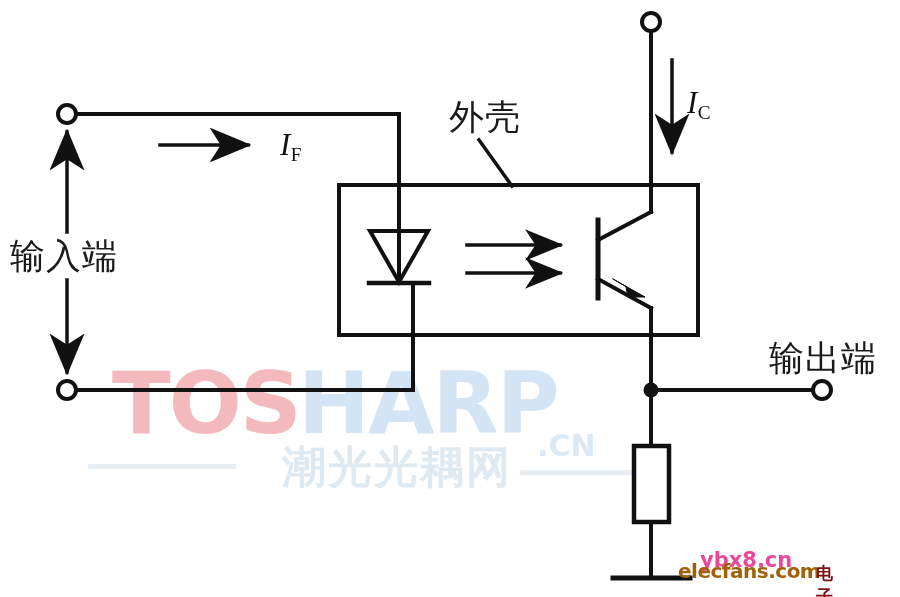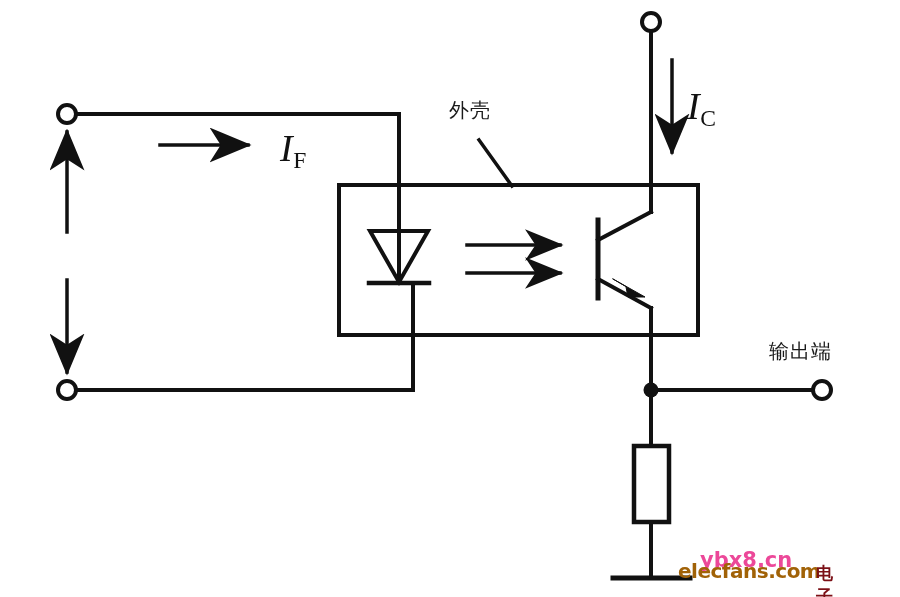--- a/index.html
+++ b/index.html
@@ -26,28 +26,28 @@
   }
   .label {
     position: absolute;
     white-space: nowrap;
     color: #111111;
     line-height: 1;
     user-select: none;
   }
   .cjk-label {
     font-family: Liberation Serif, serif;
-    font-size: 20px;
+    font-size: 35px;
     letter-spacing: 1px;
     color: #1a1a1a;
   }
   .cur-label {
     font-family: "Liberation Serif", "DejaVu Serif", serif;
     font-style: italic;
-    font-size: 38px;
+    font-size: 31px;
     color: #111111;
   }
   .cur-label sub {
     font-style: normal;
     font-size: 0.62em;
     vertical-align: baseline;
     position: relative;
     top: 0.30em;
     left: 0.02em;
   }
@@ -132,20 +132,28 @@
     font-size: 17px;
     color: #7b1016;
     letter-spacing: 2px;
   }
 </style>
 </head>
 <body>
 
 <div id="diagram-root">
 
+  <div id="watermark-tosharp">
+    <div class="wm-word wm-red">TOS</div>
+    <div class="wm-word wm-blue" style="left:186px;">HARP</div>
+    <div class="wm-cn">.CN</div>
+    <div class="wm-cjk">潮光光耦网</div>
+    <div class="wm-rule" style="left:-24px; top:104px; width:148px;"></div>
+    <div class="wm-rule" style="left:408px; top:110px; width:130px;"></div>
+  </div>
 
   <svg id="circuit-svg" viewBox="0 0 900 597">
     <defs>
       <marker id="arrowSolid" viewBox="0 0 12 10" refX="11" refY="5" markerWidth="12" markerHeight="10" orient="auto-start-reverse">
         <path d="M0,0 L12,5 L0,10 L3.2,5 Z" fill="#111111"></path>
       </marker>
       <marker id="arrowSolidSm" viewBox="0 0 11 9" refX="10" refY="4.5" markerWidth="11" markerHeight="9" orient="auto-start-reverse">
         <path d="M0,0 L11,4.5 L0,9 L3,4.5 Z" fill="#111111"></path>
       </marker>
     </defs>
@@ -224,20 +232,21 @@
 
       <rect x="634" y="446" width="35" height="76" fill="#ffffff" stroke="#111111" stroke-width="4.5"></rect>
 
       <line x1="651" y1="522" x2="651" y2="578" stroke-width="4"></line>
 
       <line x1="613" y1="578" x2="690" y2="578" stroke-width="5"></line>
 
     </g>
   </svg>
 
+  <div class="label cjk-label" style="left:10px; top:239px;">输入端</div>
 
   <div class="label cjk-label" style="left:449px; top:100px;">外壳</div>
 
   <div class="label cjk-label" style="left:769px; top:341px;text-align:center;">输出端</div>
 
   <div class="label cur-label" style="left:264px; top:129px;margin-left:16px;">
     <span>I</span><sub>F</sub>
   </div>
 
   <div class="label cur-label" style="left:687px; top:87px;">

